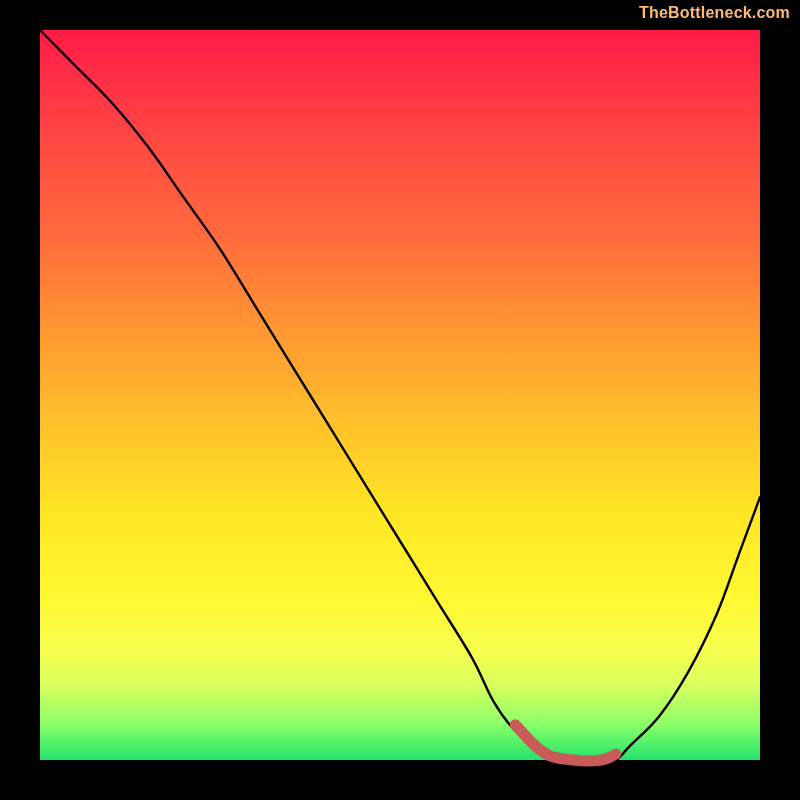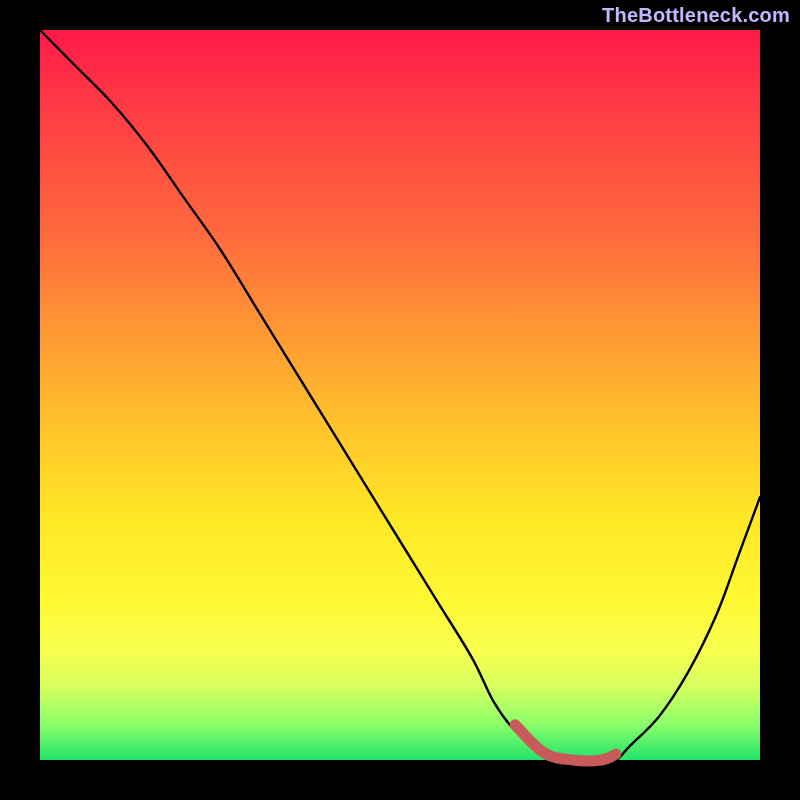--- a/index.html
+++ b/index.html
@@ -13,22 +13,22 @@
   }
   .wrap {
     position: relative;
     width: 800px;
     height: 800px;
   }
   .watermark {
     position: absolute;
     top: 4px;
     right: 10px;
-    color: #c4b5fd;
-    font-size: 20px;
+    color: #fdba74;
+    font-size: 16px;
     font-weight: 600;
     letter-spacing: 0.2px;
     z-index: 10;
   }
   .plot {
     position: absolute;
     left: 40px;
     top: 30px;
     width: 720px;
     height: 730px;

